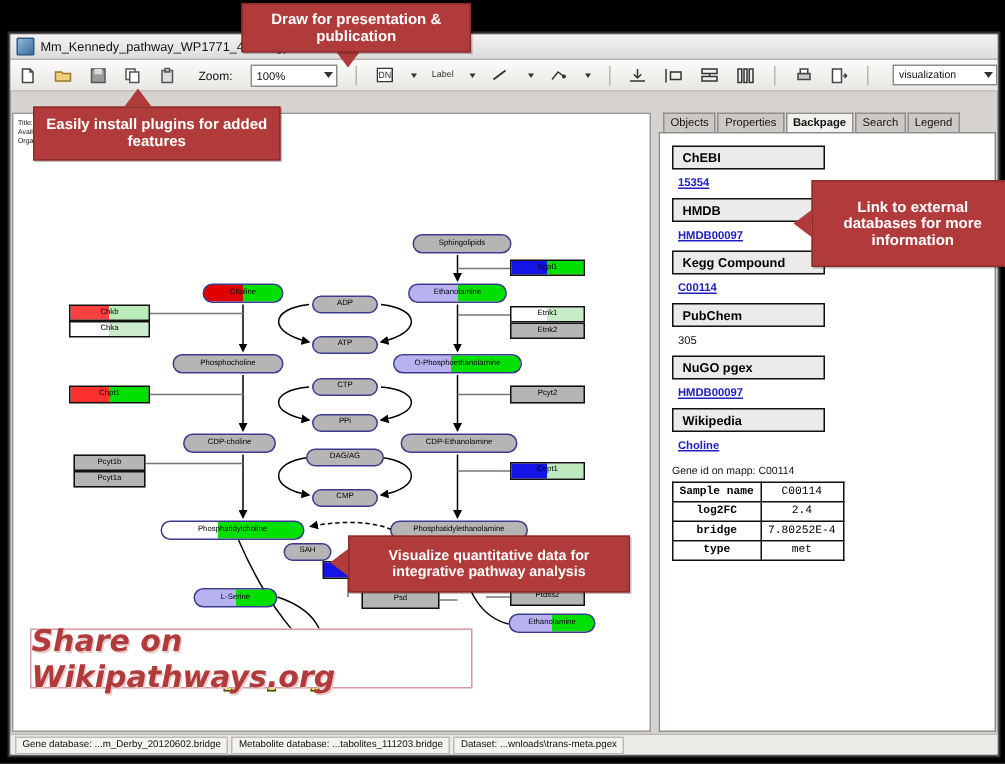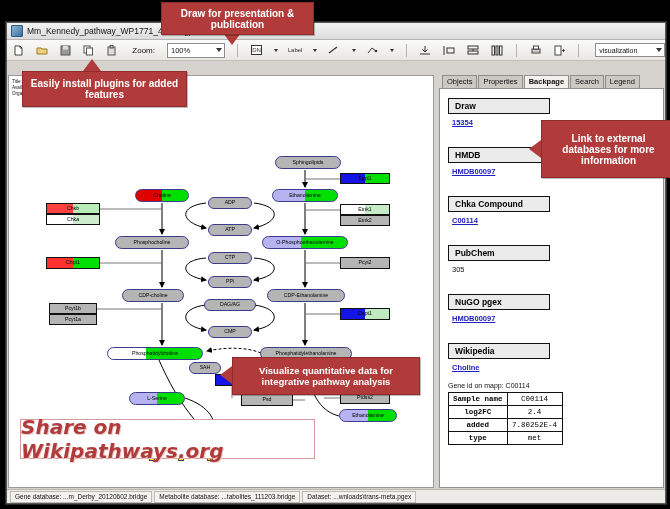--- a/index.html
+++ b/index.html
@@ -41,21 +41,21 @@
   .vis-combo .arw{position:absolute;right:2px;top:3.5px;border-left:3px solid transparent;
              border-right:3px solid transparent;border-top:4px solid #333;}
 
   .tabstrip{height:13px;display:flex;align-items:flex-start;background:#d6d3ce;padding-left:3px;}
   .tab{font-size:7.5px;color:#111;padding:1px 4px 1px 4px;border:1px solid #8f8f8f;border-bottom:none;
        background:#ccc9c4;margin-right:1px;line-height:10px;}
   .tab.active{background:#f2f1ee;position:relative;top:0;padding-bottom:2px;font-weight:bold;}
 
   .bp{flex:1;background:#fff;border:1px solid #8f8f8f;overflow:hidden;position:relative;padding:6px 8px;}
   .bp-head{display:inline-block;min-width:88px;border:1px solid #111;background:#ebebeb;
-           font-size:8.5px;font-weight:bold;color:#000;padding:2px 6px;margin-top:20px;}
+           font-size:8.5px;font-weight:bold;color:#000;padding:2px 6px;margin-top:6px;}
   .bp-head:first-child{margin-top:0;}
   .bp-link{display:block;font-size:7.5px;color:#2020c0;text-decoration:underline;margin:4px 0 0 4px;font-weight:bold;}
   .bp-plain{display:block;font-size:7.5px;color:#111;margin:4px 0 0 4px;}
   .bp-exp{font-size:8.5px;font-weight:bold;color:#000;margin-top:9px;}
   .bp-gid{font-size:7px;color:#111;margin-top:10px;}
   table.expt{border-collapse:collapse;margin-top:3px;font-family:Liberation Mono, monospace;}
   table.expt td{border:1px solid #111;font-size:7.5px;color:#000;padding:2px 4px;text-align:center;
                 min-width:46px;background:#fff;font-weight:bold;}
   table.expt td.val{font-weight:normal;}
 
@@ -406,27 +406,27 @@
 
         <div class="tabstrip">
           <div class="tab">Objects</div>
           <div class="tab">Properties</div>
           <div class="tab active">Backpage</div>
           <div class="tab">Search</div>
           <div class="tab">Legend</div>
         </div>
 
         <div class="bp">
-          <div class="bp-head">Draw</div>
+          <div class="bp-head">ChEBI</div>
           <a class="bp-link" href="#">15354</a>
 
           <div class="bp-head">HMDB</div>
           <a class="bp-link" href="#">HMDB00097</a>
 
-          <div class="bp-head">Chka Compound</div>
+          <div class="bp-head">Kegg Compound</div>
           <a class="bp-link" href="#">C00114</a>
 
           <div class="bp-head">PubChem</div>
           <span class="bp-plain">305</span>
 
           <div class="bp-head">NuGO pgex</div>
           <a class="bp-link" href="#">HMDB00097</a>
 
           <div class="bp-head">Wikipedia</div>
           <a class="bp-link" href="#">Choline</a>
@@ -437,21 +437,21 @@
             <tbody>
                 <tr>
               <td>Sample name</td>
               <td class="val">C00114</td>
             </tr>
             <tr>
               <td>log2FC</td>
               <td class="val">2.4</td>
             </tr>
             <tr>
-              <td>added</td>
+              <td>bridge</td>
               <td class="val">7.80252E-4</td>
             </tr>
             <tr>
               <td>type</td>
               <td class="val">met</td>
             </tr>
           </tbody>
             </table>
         </div>
       </div>

